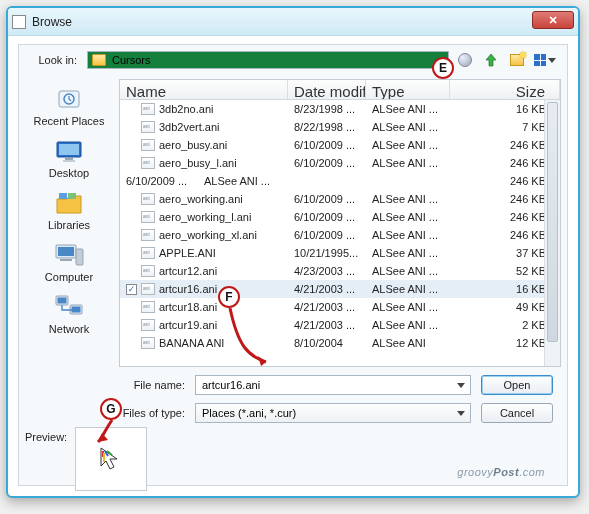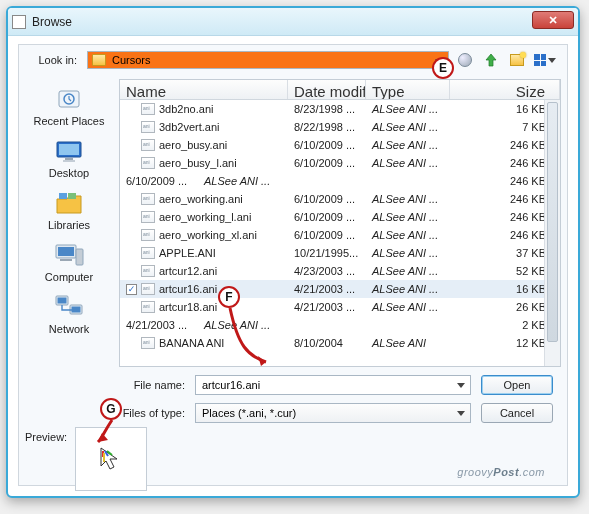--- a/index.html
+++ b/index.html
@@ -5,21 +5,21 @@
   * { box-sizing: border-box; margin: 0; padding: 0; font-family: "Segoe UI", Tahoma, sans-serif; font-size: 11px; }
   body { background: #f0f0f0; width: 589px; height: 514px; position: relative; }
   .frame { position: absolute; left: 6px; top: 6px; width: 574px; height: 492px; border: 2px solid #3aa9d8; border-radius: 6px; background: #fff; overflow: hidden; box-shadow: 0 4px 12px rgba(0,0,0,.3); }
   .titlebar { height: 28px; background: linear-gradient(#e9f6fc,#cfeaf6); display: flex; align-items: center; padding: 0 4px; border-bottom: 1px solid #b8d8e8; position: relative; }
   .title-icon { width: 14px; height: 14px; border: 1px solid #888; background: #fff; margin-right: 6px; }
   .title-text { font-size: 12px; color: #222; }
   .close-btn { position: absolute; right: 4px; top: 3px; width: 42px; height: 18px; background: linear-gradient(#e07b76,#c9433b); border: 1px solid #8a2b25; border-radius: 3px; display: flex; align-items: center; justify-content: center; color: #fff; font-weight: bold; font-size: 12px; }
   .inner { position: absolute; left: 10px; top: 36px; right: 10px; bottom: 10px; border: 1px solid #d0d7de; background: #f6f9fc; }
   .lookrow { display: flex; align-items: center; height: 30px; padding: 4px 8px; gap: 4px; }
   .lbl { width: 56px; text-align: right; padding-right: 6px; color: #222; }
-  .folder-combo { flex: 1; height: 16px; border: 1px solid #a9b7c4; background: #f97316; display: flex; align-items: center; padding: 8px 4px; position: relative; }
+  .folder-combo { flex: 1; height: 16px; border: 1px solid #a9b7c4; background: #15803d; display: flex; align-items: center; padding: 8px 4px; position: relative; }
   .folder-icn { width: 14px; height: 12px; background: linear-gradient(#ffe9a6,#f6c244); border: 1px solid #c79a1e; border-radius: 1px; margin-right: 6px; }
   .combo-arrow { position: absolute; right: 2px; top: 2px; width: 14px; height: 14px; display: flex; align-items: center; justify-content: center; }
   .tri { width: 0; height: 0; border-left: 4px solid transparent; border-right: 4px solid transparent; border-top: 5px solid #444; }
   .toolbtn { width: 20px; height: 20px; display: flex; align-items: center; justify-content: center; margin-left: 2px; }
   .ico-back { width: 14px; height: 14px; border-radius: 50%; background: radial-gradient(circle at 30% 30%, #eef,#9aa7b4); border: 1px solid #7a8a99; }
   .ico-up { width: 12px; height: 14px; }
   .ico-up svg { width: 12px; height: 14px; }
   .ico-new { width: 14px; height: 12px; background: linear-gradient(#ffe9a6,#f6c244); border: 1px solid #c79a1e; position: relative; }
   .ico-new::after { content: ""; position: absolute; right: -3px; top: -3px; width: 6px; height: 6px; background: #ffdd55; border-radius: 50%; box-shadow: 0 0 2px #cc9900; }
   .viewbtn { width: 28px; height: 20px; border: 1px solid transparent; display: flex; align-items: center; gap: 2px; padding: 0 2px; }
@@ -31,21 +31,21 @@
   .ic-recent svg, .ic-desktop svg, .ic-lib svg, .ic-comp svg, .ic-net svg { width: 32px; height: 28px; }
   .filelist { position: absolute; left: 100px; top: 34px; right: 6px; height: 288px; background: #fff; border: 1px solid #c4cdd6; }
   .fhdr { display: flex; height: 20px; background: linear-gradient(#fdfdfd,#eef1f4); border-bottom: 1px solid #d0d7de; }
   .fhdr div { border-right: 1px solid #d9dee4; padding: 3px 6px; color: #333; font-size: 15px; white-space: nowrap; overflow: hidden; }
   .c-name { width: 168px; } .c-date { width: 78px; } .c-type { width: 84px; } .c-size { flex: 1; text-align: right; padding-right: 14px !important; }
   .rows { height: 266px; overflow: hidden; }
   .frow { display: flex; height: 18px; align-items: center; font-size: 11px; color: #222; }
   .frow.sel { background: #e5eef7; }
   .cell { white-space: nowrap; overflow: hidden; padding: 0 6px; }
   .cell.name { width: 168px; display: flex; align-items: center; gap: 4px; }
-  .cell.date { width: 78px; } .cell.type { width: 84px; font-style: italic; } .cell.size { flex: 1; text-align: right; padding-right: 14px; }
+  .cell.date { width: 78px; } .cell.type { width: 84px; } .cell.size { flex: 1; text-align: right; padding-right: 14px; }
   .chk { width: 11px; height: 11px; border: 1px solid #888; background: #fff; display: inline-flex; align-items: center; justify-content: center; font-size: 9px; color: #2a6fc9; line-height: 1; }
   .fileic { width: 14px; height: 12px; border: 1px solid #b0b7be; background: linear-gradient(#fff,#eef2f6); position: relative; flex-shrink: 0; }
   .fileic::before { content: "ani"; position: absolute; left: 1px; top: 1px; font-size: 5px; color: #7a8a99; }
   .scroll { position: absolute; right: 0; top: 20px; bottom: 0; width: 16px; background: #f0f3f6; border-left: 1px solid #d9dee4; }
   .scroll .thumb { position: absolute; left: 2px; right: 2px; top: 2px; height: 240px; background: linear-gradient(#e6ecf2,#cfd8e0); border: 1px solid #b5c0cb; border-radius: 2px; }
   .formrow { position: absolute; left: 100px; right: 14px; display: flex; align-items: center; gap: 10px; }
   .formrow.fn { top: 330px; justify-content: space-between; } .formrow.ft { top: 358px; }
   .flabel { width: 66px; text-align: right; color: #222; }
   .combo { flex: 1; height: 20px; border: 1px solid #a9b7c4; background: #fff; display: flex; align-items: center; padding: 0 6px; position: relative; }
   .combo.ft { background: linear-gradient(#fdfdfd,#eef1f4); }
@@ -277,23 +277,28 @@
             <div class="cell size">16 KB</div>
           </div>
           <div class="frow">
             <div class="cell name">
               <span style="width: 11px; display: inline-block;"></span>
               <span class="fileic"></span>
               <span>artcur18.ani</span>
             </div>
             <div class="cell date">4/21/2003 ...</div>
             <div class="cell type">ALSee ANI ...</div>
-            <div class="cell size">26 KB</div>
-          </div>
-          <div class="frow">
+            <div class="cell size">49 KB</div>
+          </div>
+          <div class="frow">
+            <div class="cell name">
+              <span style="width: 11px; display: inline-block;"></span>
+              <span class="fileic"></span>
+              <span>artcur19.ani</span>
+            </div>
             <div class="cell date">4/21/2003 ...</div>
             <div class="cell type">ALSee ANI ...</div>
             <div class="cell size">2 KB</div>
           </div>
           <div class="frow">
             <div class="cell name">
               <span style="width: 11px; display: inline-block;"></span>
               <span class="fileic"></span>
               <span>BANANA ANI</span>
             </div>

